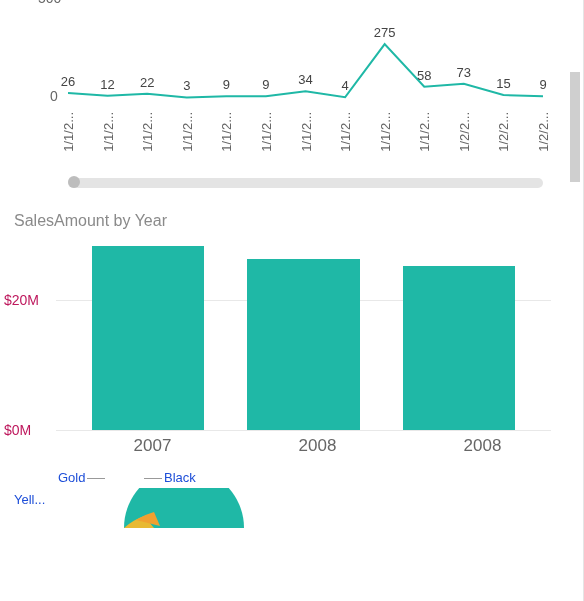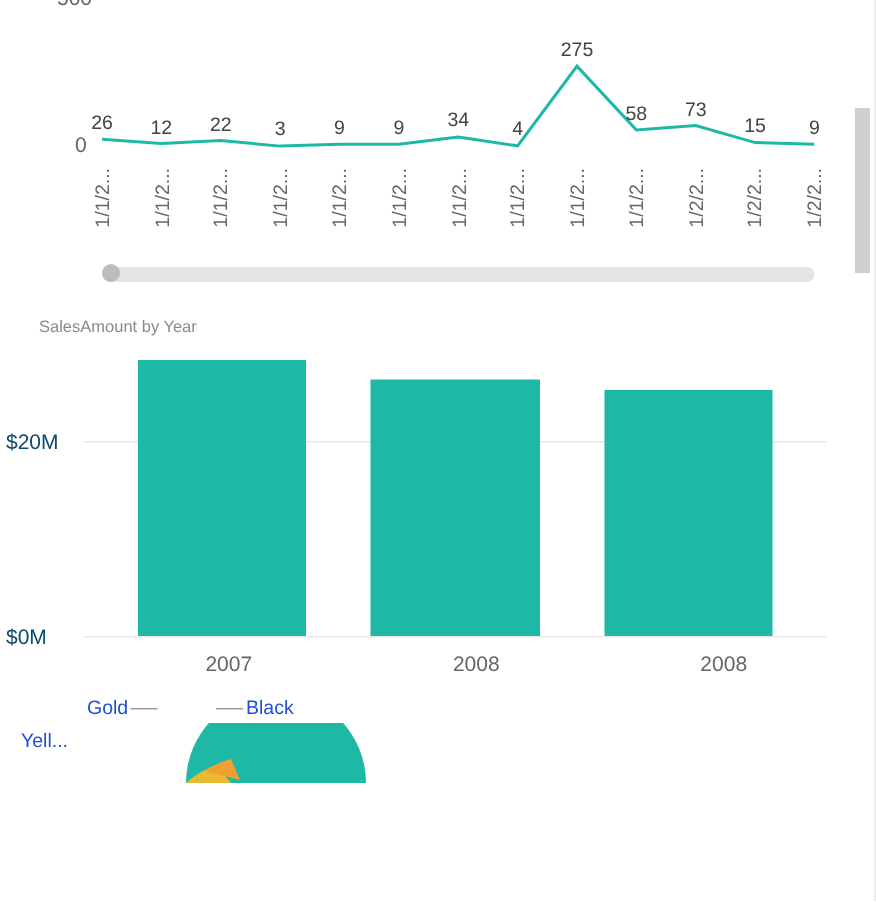--- a/index.html
+++ b/index.html
@@ -12,28 +12,28 @@
   .y-tick-500{position:absolute;left:30px;top:-10px;font-size:14px;color:#666;}
   .y-tick-0{position:absolute;left:42px;top:88px;font-size:14px;color:#666;}
   .plot{position:absolute;left:60px;right:12px;top:0;height:110px;}
   .plot svg{position:absolute;left:0;top:0;width:100%;height:100%;}
   .dlabel{position:absolute;font-size:13px;color:#444;transform:translate(-50%,-100%);white-space:nowrap;}
   .x-labels{position:absolute;left:60px;right:12px;top:112px;height:58px;}
   .x-label{position:absolute;top:0;font-size:13px;color:#666;transform:rotate(-90deg) translate(-100%,-50%);transform-origin:left top;white-space:nowrap;}
   .slider-track{position:absolute;left:60px;right:12px;top:178px;height:10px;background:#e4e4e4;border-radius:5px;}
   .slider-thumb{position:absolute;left:0;top:-2px;width:12px;height:12px;border-radius:50%;background:#bdbdbd;}
   
-  .title{font-size:11px;color:#8a8a8a;margin:22px 0 10px 26px;}
+  .title{font-size:16px;color:#8a8a8a;margin:22px 0 10px 14px;}
   
   .bar-chart{position:relative;margin:0 12px 0 56px;height:220px;}
   .bar-grid{position:absolute;left:0;right:0;height:1px;background:#e8e8e8;}
-  .bar-ytick{position:absolute;left:-52px;font-size:14px;color:#0c4a6e;transform:translateY(-50%);}
+  .bar-ytick{position:absolute;left:-52px;font-size:14px;color:#be185d;transform:translateY(-50%);}
   .bars{position:absolute;left:14px;right:14px;top:0;bottom:30px;}
   .bar{position:absolute;bottom:0;background:#1fb8a6;}
-  .bar-xlabel{position:absolute;bottom:4px;font-size:14px;color:#666;transform:translateX(-50%);}
+  .bar-xlabel{position:absolute;bottom:4px;font-size:17px;color:#666;transform:translateX(-50%);}
   
   .pie-area{position:relative;margin:4px 0 0 14px;height:60px;}
   .legend{position:absolute;font-size:13px;color:#1d4ed8;}
   .legend .tick{width:18px;height:1px;background:#999;display:inline-block;vertical-align:middle;margin:0 2px;}
 </style>
 </head>
 <body>
 
 <div class="page">
   <div class="inner">

